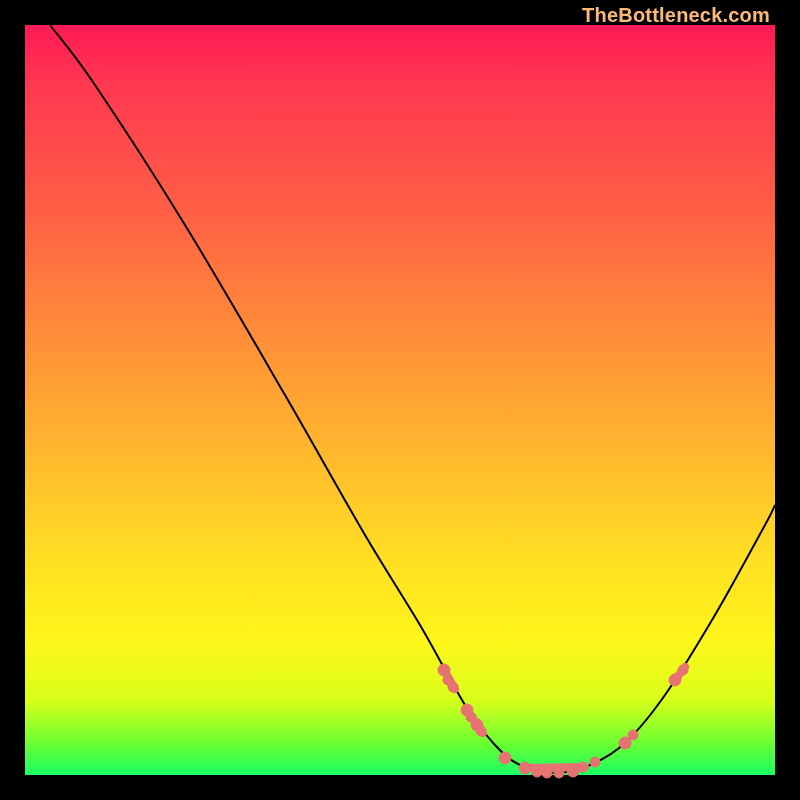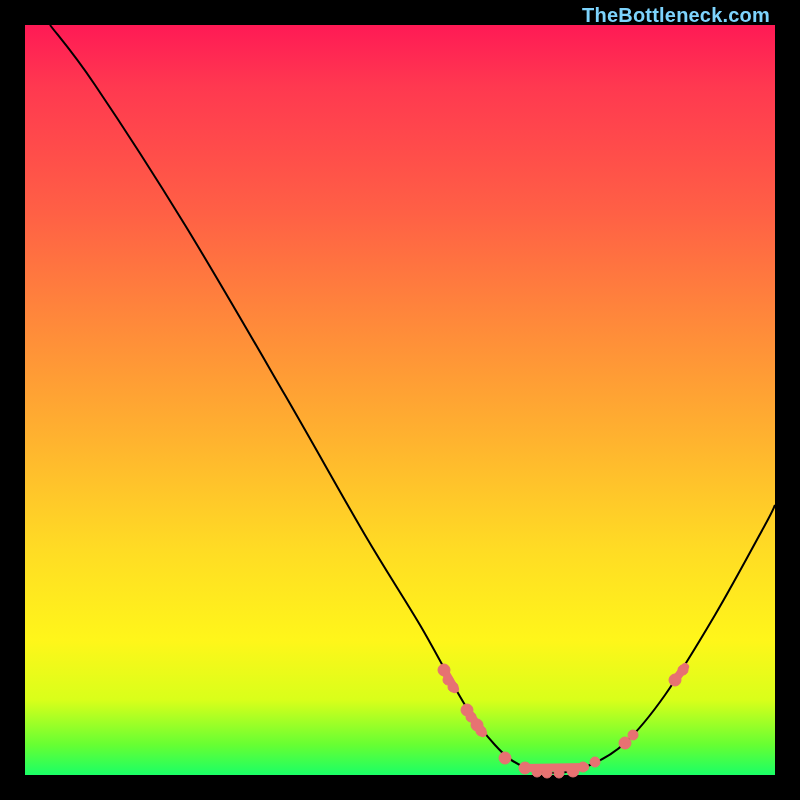--- a/index.html
+++ b/index.html
@@ -39,21 +39,21 @@
       #66ff33 96%,
       #1aff66 100%
     );
   }
   .watermark {
     position: absolute;
     top: 4px;
     right: 30px;
     font-size: 20px;
     font-weight: 600;
-    color: #7dd3fc;
+    color: #fdba74;
     letter-spacing: 0.2px;
     user-select: none;
   }
   svg.curve {
     position: absolute;
     left: 0;
     top: 0;
     width: 750px;
     height: 750px;
     overflow: visible;

